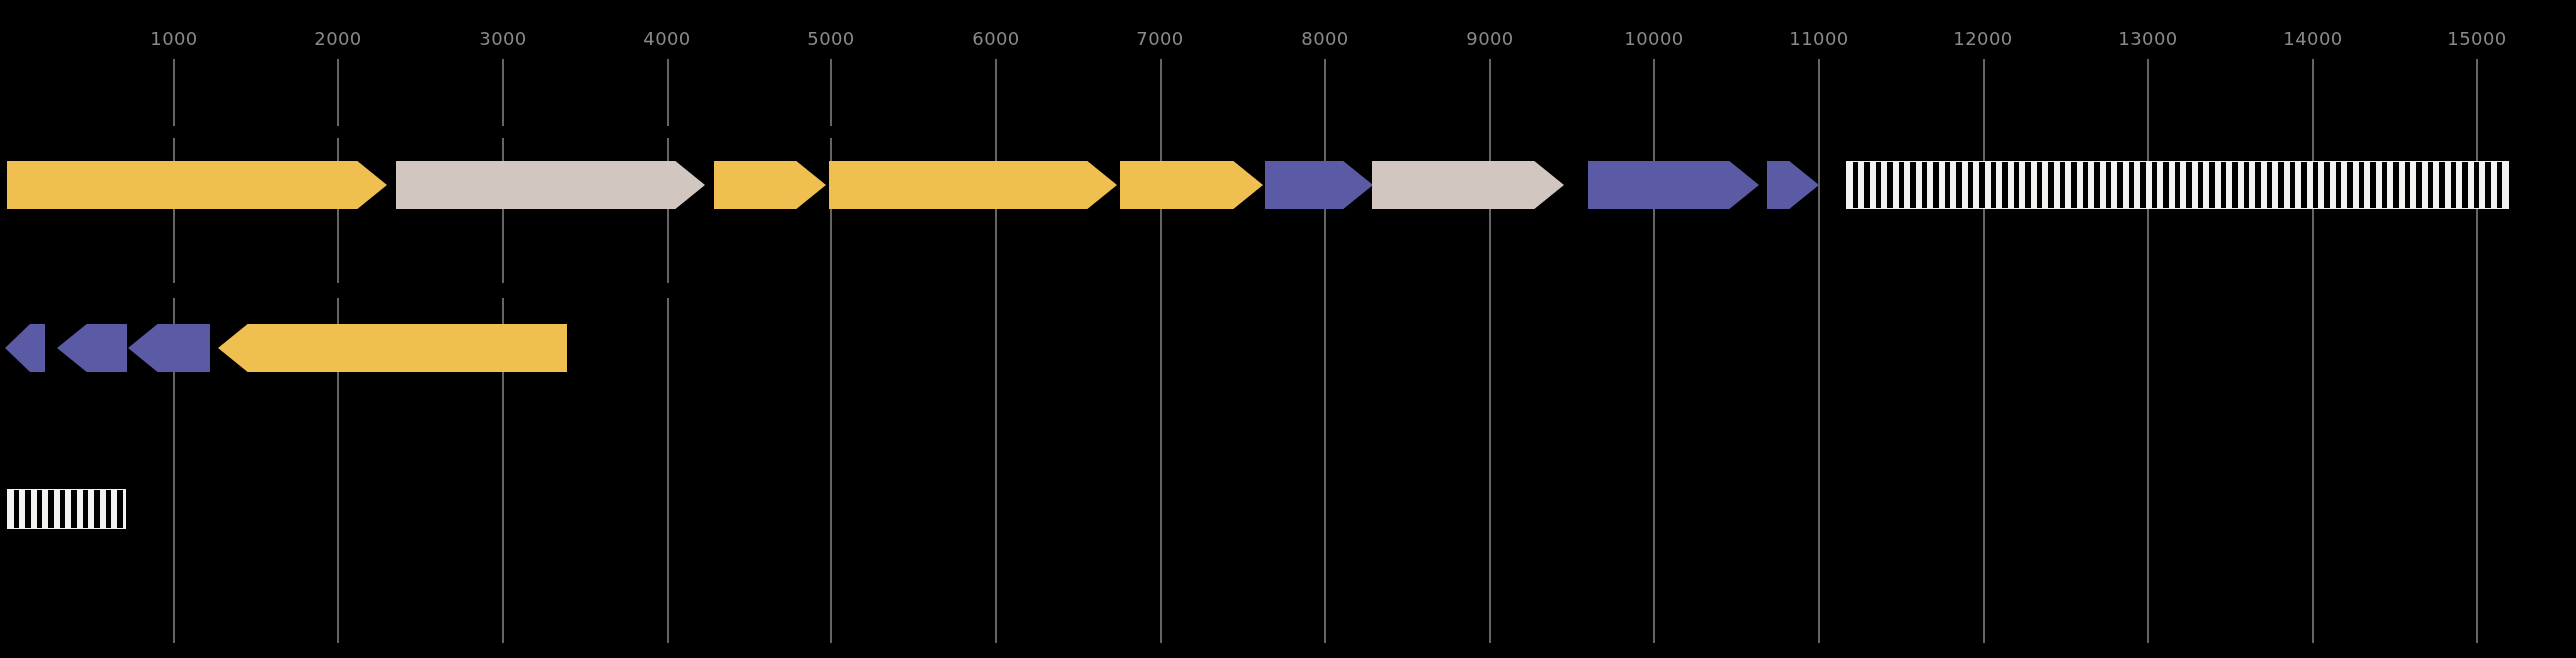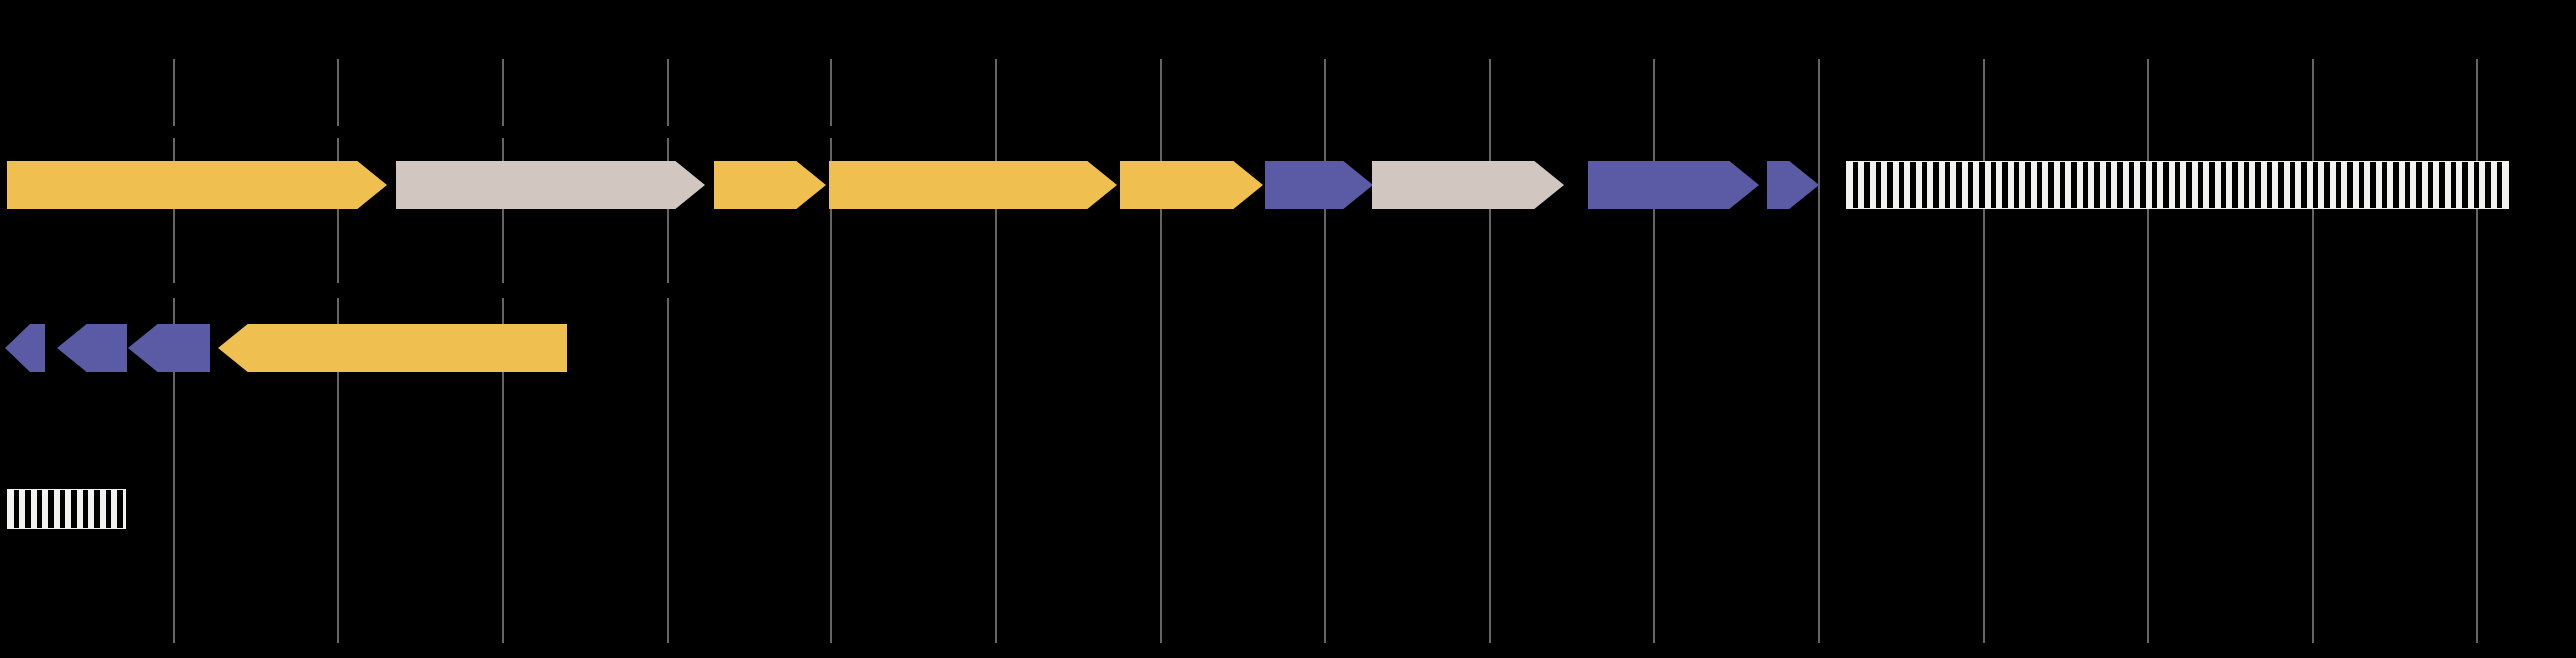--- a/index.html
+++ b/index.html
@@ -99,20 +99,37 @@
       );
     border: 1.6px solid #f2f2f0;
     box-sizing: border-box;
   }
 </style>
 </head>
 <body>
 
 <div id="viewer">
 
+  <div id="ruler">
+      <div class="tick" style="left: 174px; color: rgb(138, 138, 138);">1000</div>
+      <div class="tick" style="left: 338px; color: rgb(138, 138, 138);">2000</div>
+      <div class="tick" style="left: 503px; color: rgb(138, 138, 138);">3000</div>
+      <div class="tick" style="left: 667px; color: rgb(138, 138, 138);">4000</div>
+      <div class="tick" style="left: 831px; color: rgb(138, 138, 138);">5000</div>
+      <div class="tick" style="left: 996px; color: rgb(138, 138, 138);">6000</div>
+      <div class="tick" style="left: 1160px; color: rgb(138, 138, 138);">7000</div>
+      <div class="tick" style="left: 1325px; color: rgb(138, 138, 138);">8000</div>
+      <div class="tick" style="left: 1490px; color: rgb(138, 138, 138);">9000</div>
+      <div class="tick" style="left: 1654px; color: rgb(138, 138, 138);">10000</div>
+      <div class="tick" style="left: 1819px; color: rgb(138, 138, 138);">11000</div>
+      <div class="tick" style="left: 1983px; color: rgb(138, 138, 138);">12000</div>
+      <div class="tick" style="left: 2148px; color: rgb(138, 138, 138);">13000</div>
+      <div class="tick" style="left: 2313px; color: rgb(138, 138, 138);">14000</div>
+      <div class="tick" style="left: 2477px; color: rgb(138, 138, 138);">15000</div>
+    </div>
 
   <div id="gridlines">
       <div class="gridline dashgap dashgap2" style="left: 173px; background: rgb(119, 119, 119);"></div>
       <div class="gridline dashgap dashgap2" style="left: 337px; background: rgb(119, 119, 119);"></div>
       <div class="gridline dashgap dashgap2" style="left: 502px; background: rgb(119, 119, 119);"></div>
       <div class="gridline dashgap dashgap2" style="left: 667px; background: rgb(119, 119, 119);"></div>
       <div class="gridline dashgap" style="left: 830px; background: rgb(119, 119, 119);"></div>
       <div class="gridline" style="left: 995px; background: rgb(119, 119, 119);"></div>
       <div class="gridline" style="left: 1160px; background: rgb(119, 119, 119);"></div>
       <div class="gridline" style="left: 1324px; background: rgb(119, 119, 119);"></div>

